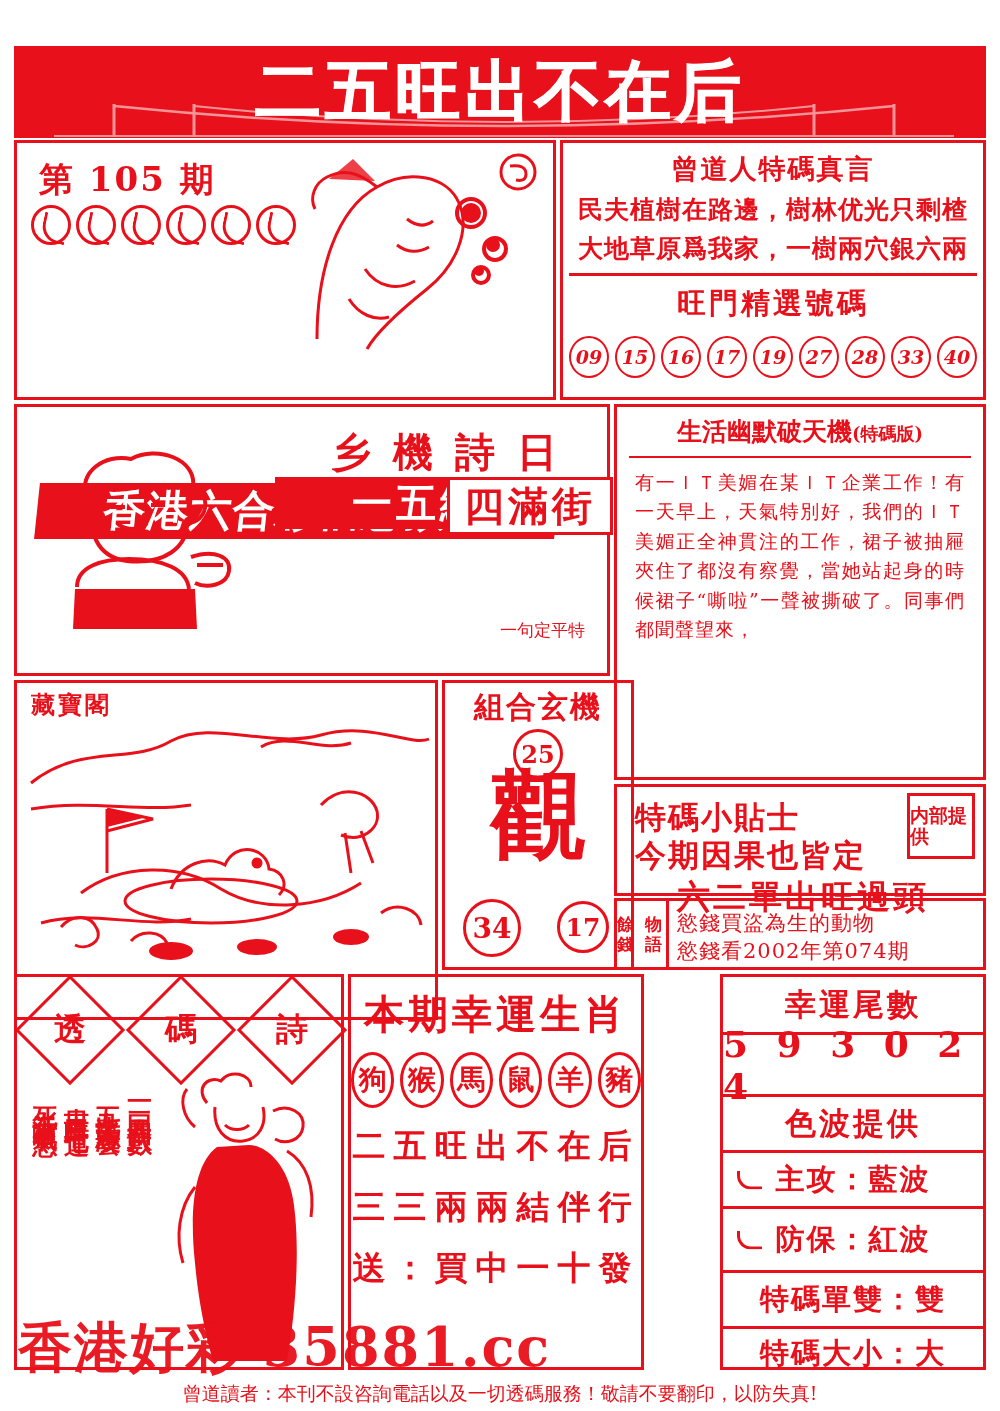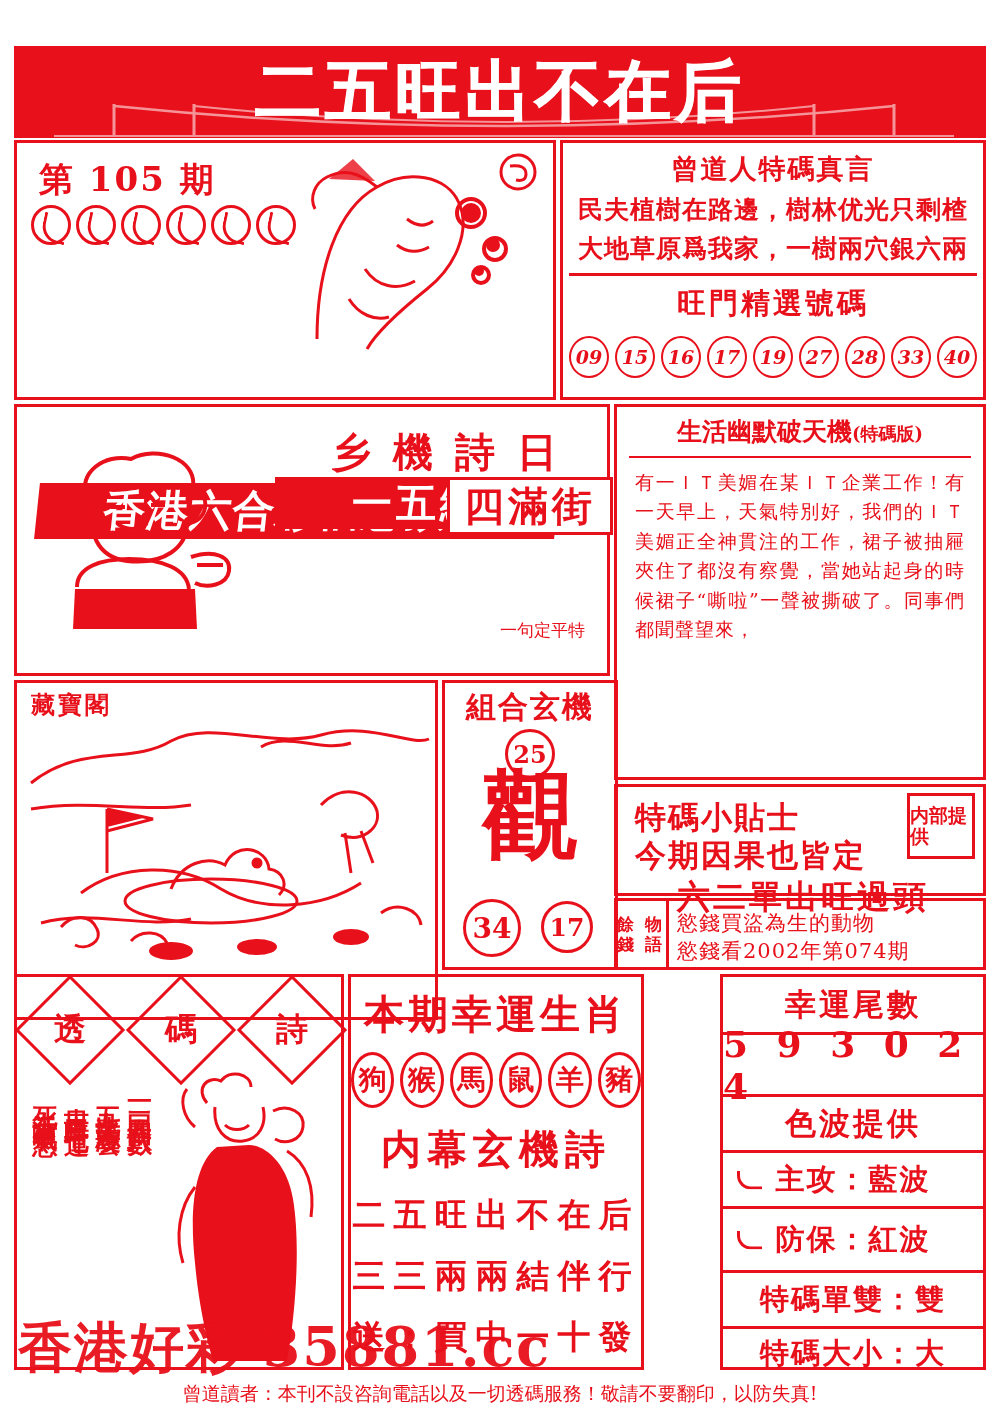--- a/index.html
+++ b/index.html
@@ -223,21 +223,21 @@
       </g>
       <g fill="#e8101a">
         <path d="M86 96 L126 104 L86 114 Z"></path>
         <ellipse cx="150" cy="238" rx="22" ry="9"></ellipse>
         <ellipse cx="236" cy="234" rx="20" ry="8"></ellipse>
         <ellipse cx="330" cy="224" rx="18" ry="8"></ellipse>
       </g>
     </svg>
   </div>
 
-  <div class="box" style="left:442px;top:680px;width:176px;height:290px;">
+  <div class="box" style="left:442px;top:680px;width:192px;height:290px;">
     <div class="combo-title">組合玄機</div>
     <div class="combo-25">25</div>
     <div class="combo-big">觀</div>
     <div class="combo-34">34</div>
     <div class="combo-17">17</div>
   </div>
 
   <div class="box" style="left:614px;top:784px;width:372px;height:112px;">
     <div class="tip-stamp">
       <span>内部提供</span>
@@ -297,21 +297,20 @@
   <div class="box" style="left:348px;top:974px;width:296px;height:396px;">
     <div class="bm-title">本期幸運生肖</div>
     <div class="zodiacs">
       <div class="zod">狗</div>
       <div class="zod">猴</div>
       <div class="zod">馬</div>
       <div class="zod">鼠</div>
       <div class="zod">羊</div>
       <div class="zod">豬</div>
     </div>
-    <div class="bm-title2">内幕玄機詩</div>
     <div class="bm-line">二五旺出不在后</div>
     <div class="bm-line">三三兩兩結伴行</div>
     <div class="bm-line">送：買中一十發</div>
   </div>
 
   <div class="box" style="left:720px;top:974px;width:266px;height:396px;">
     <div class="br-cell br-head" style="height:58px;">幸運尾數</div>
     <div class="br-cell br-nums" style="height:62px;">5 9 3 0 2 4</div>
     <div class="br-cell br-head" style="height:56px;">色波提供</div>
     <div class="br-cell br-row" style="height:56px;">

